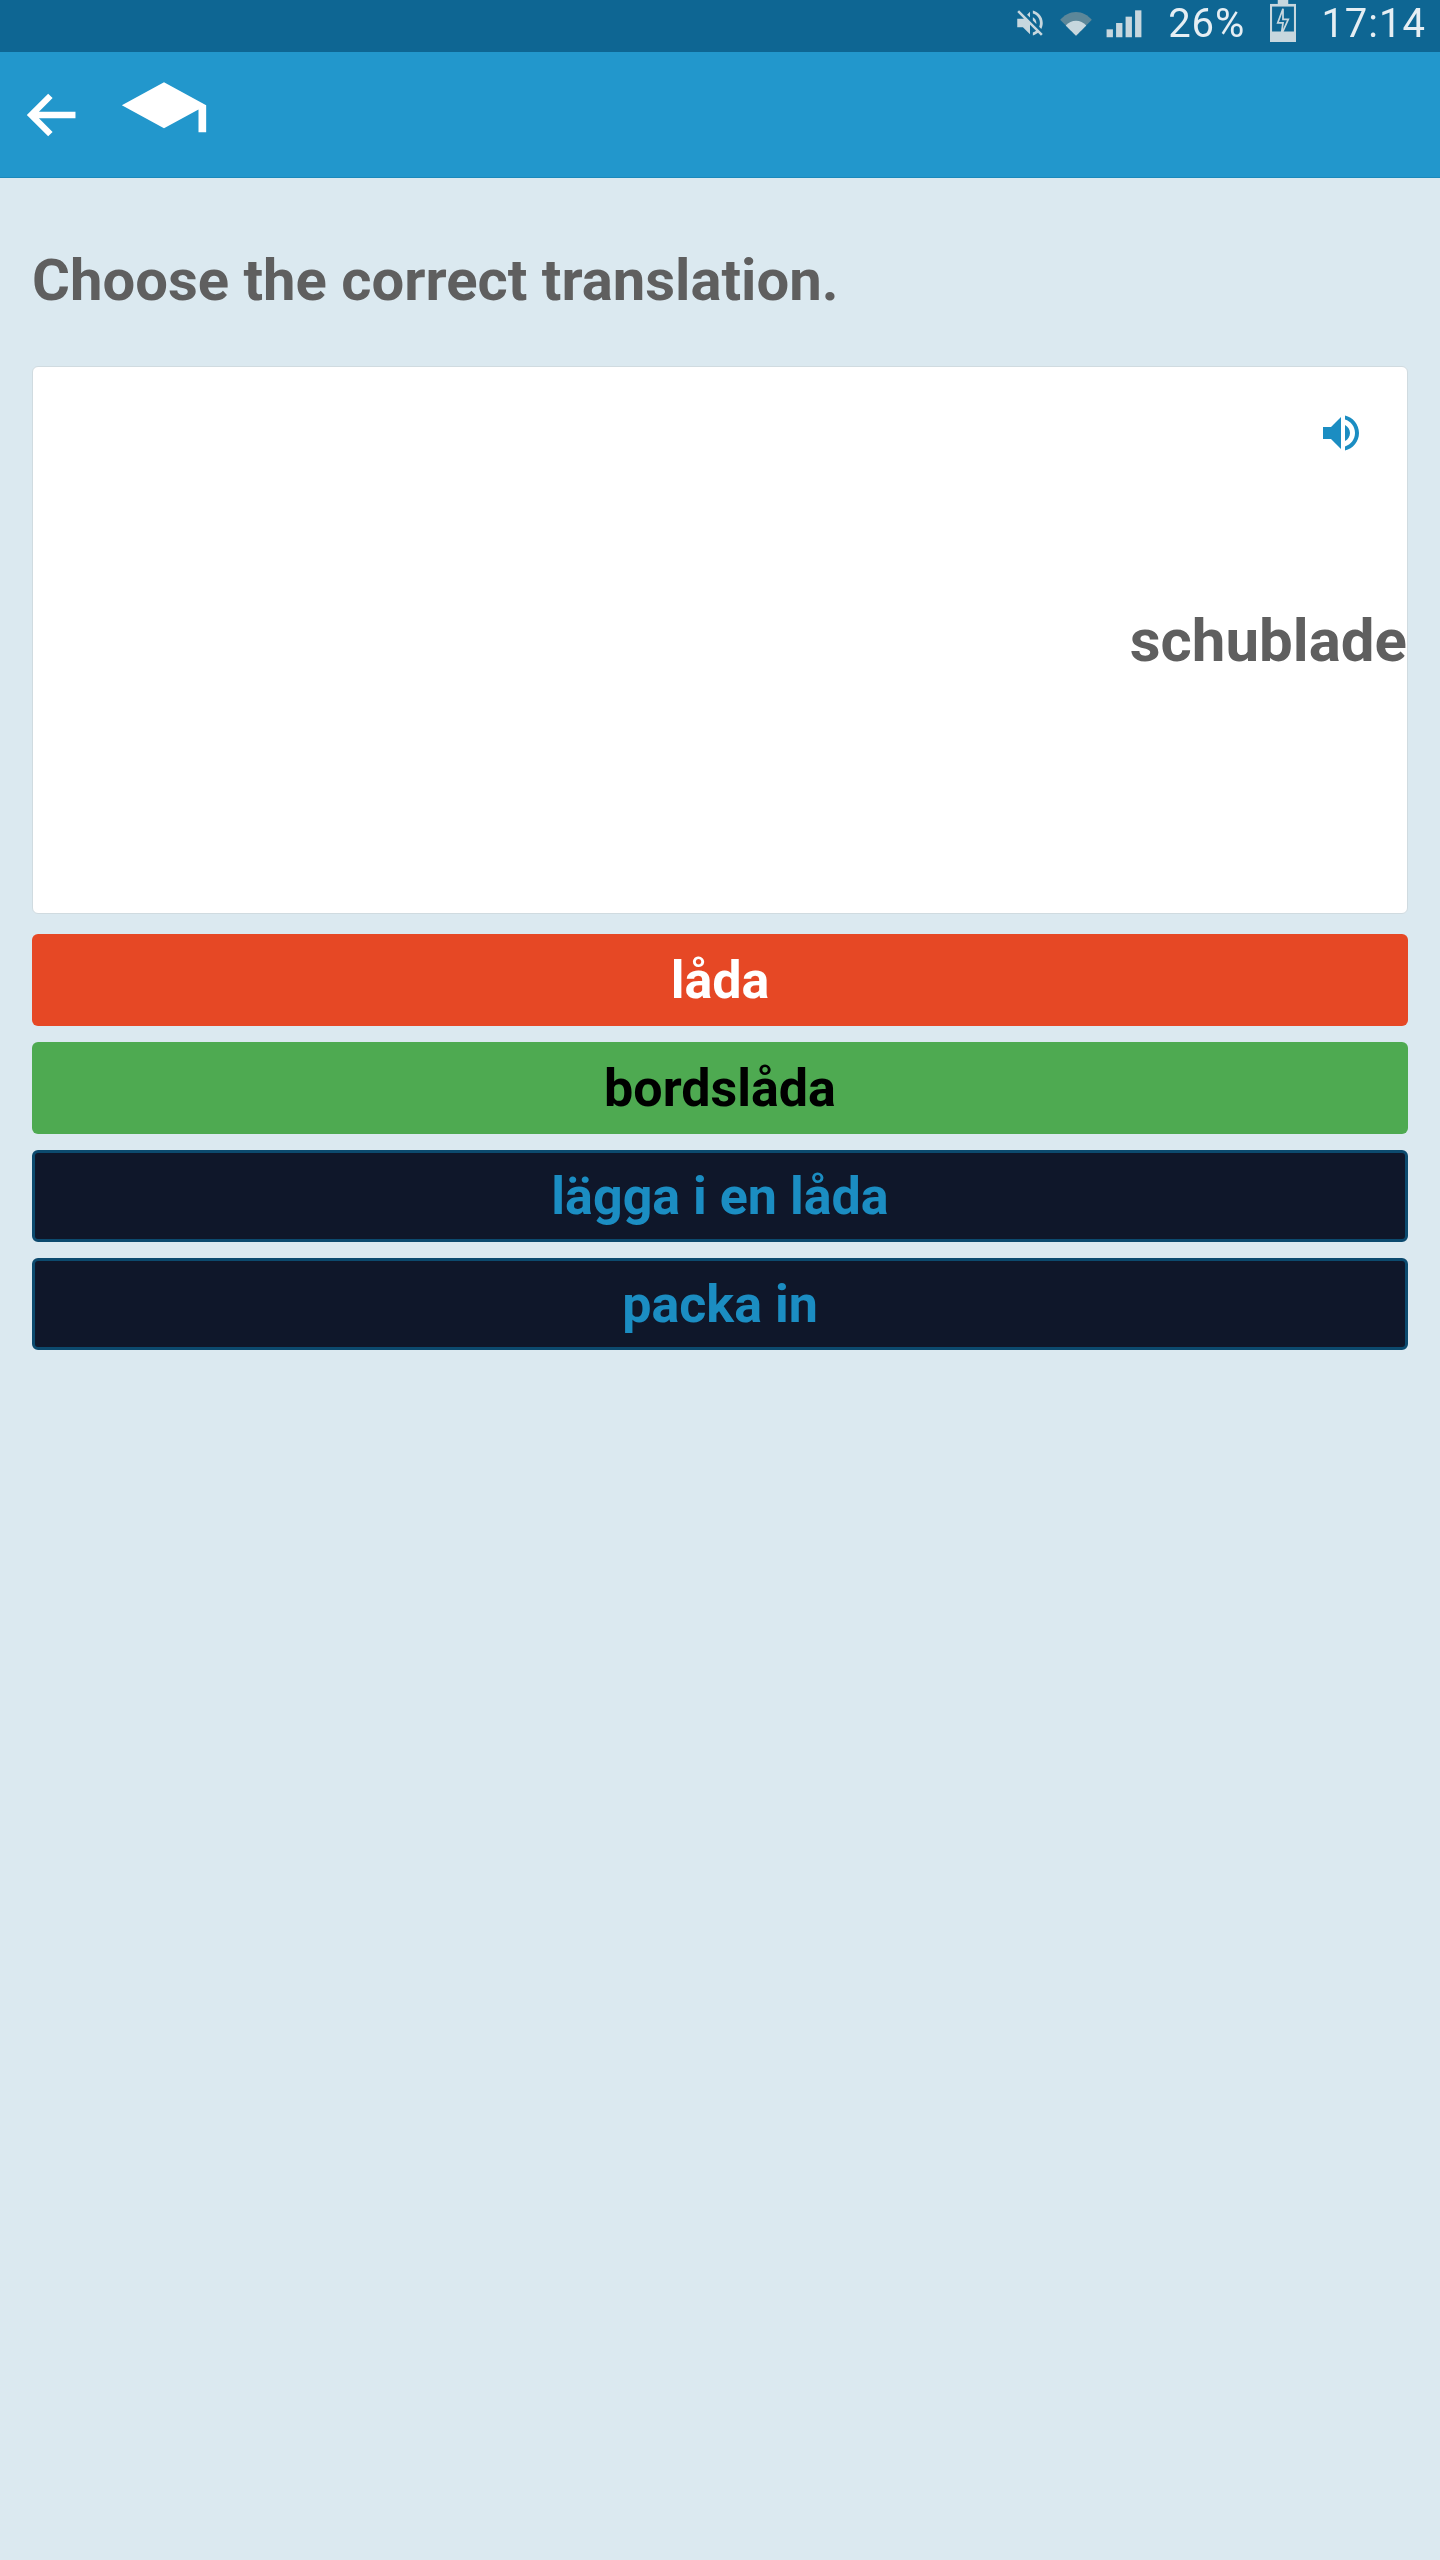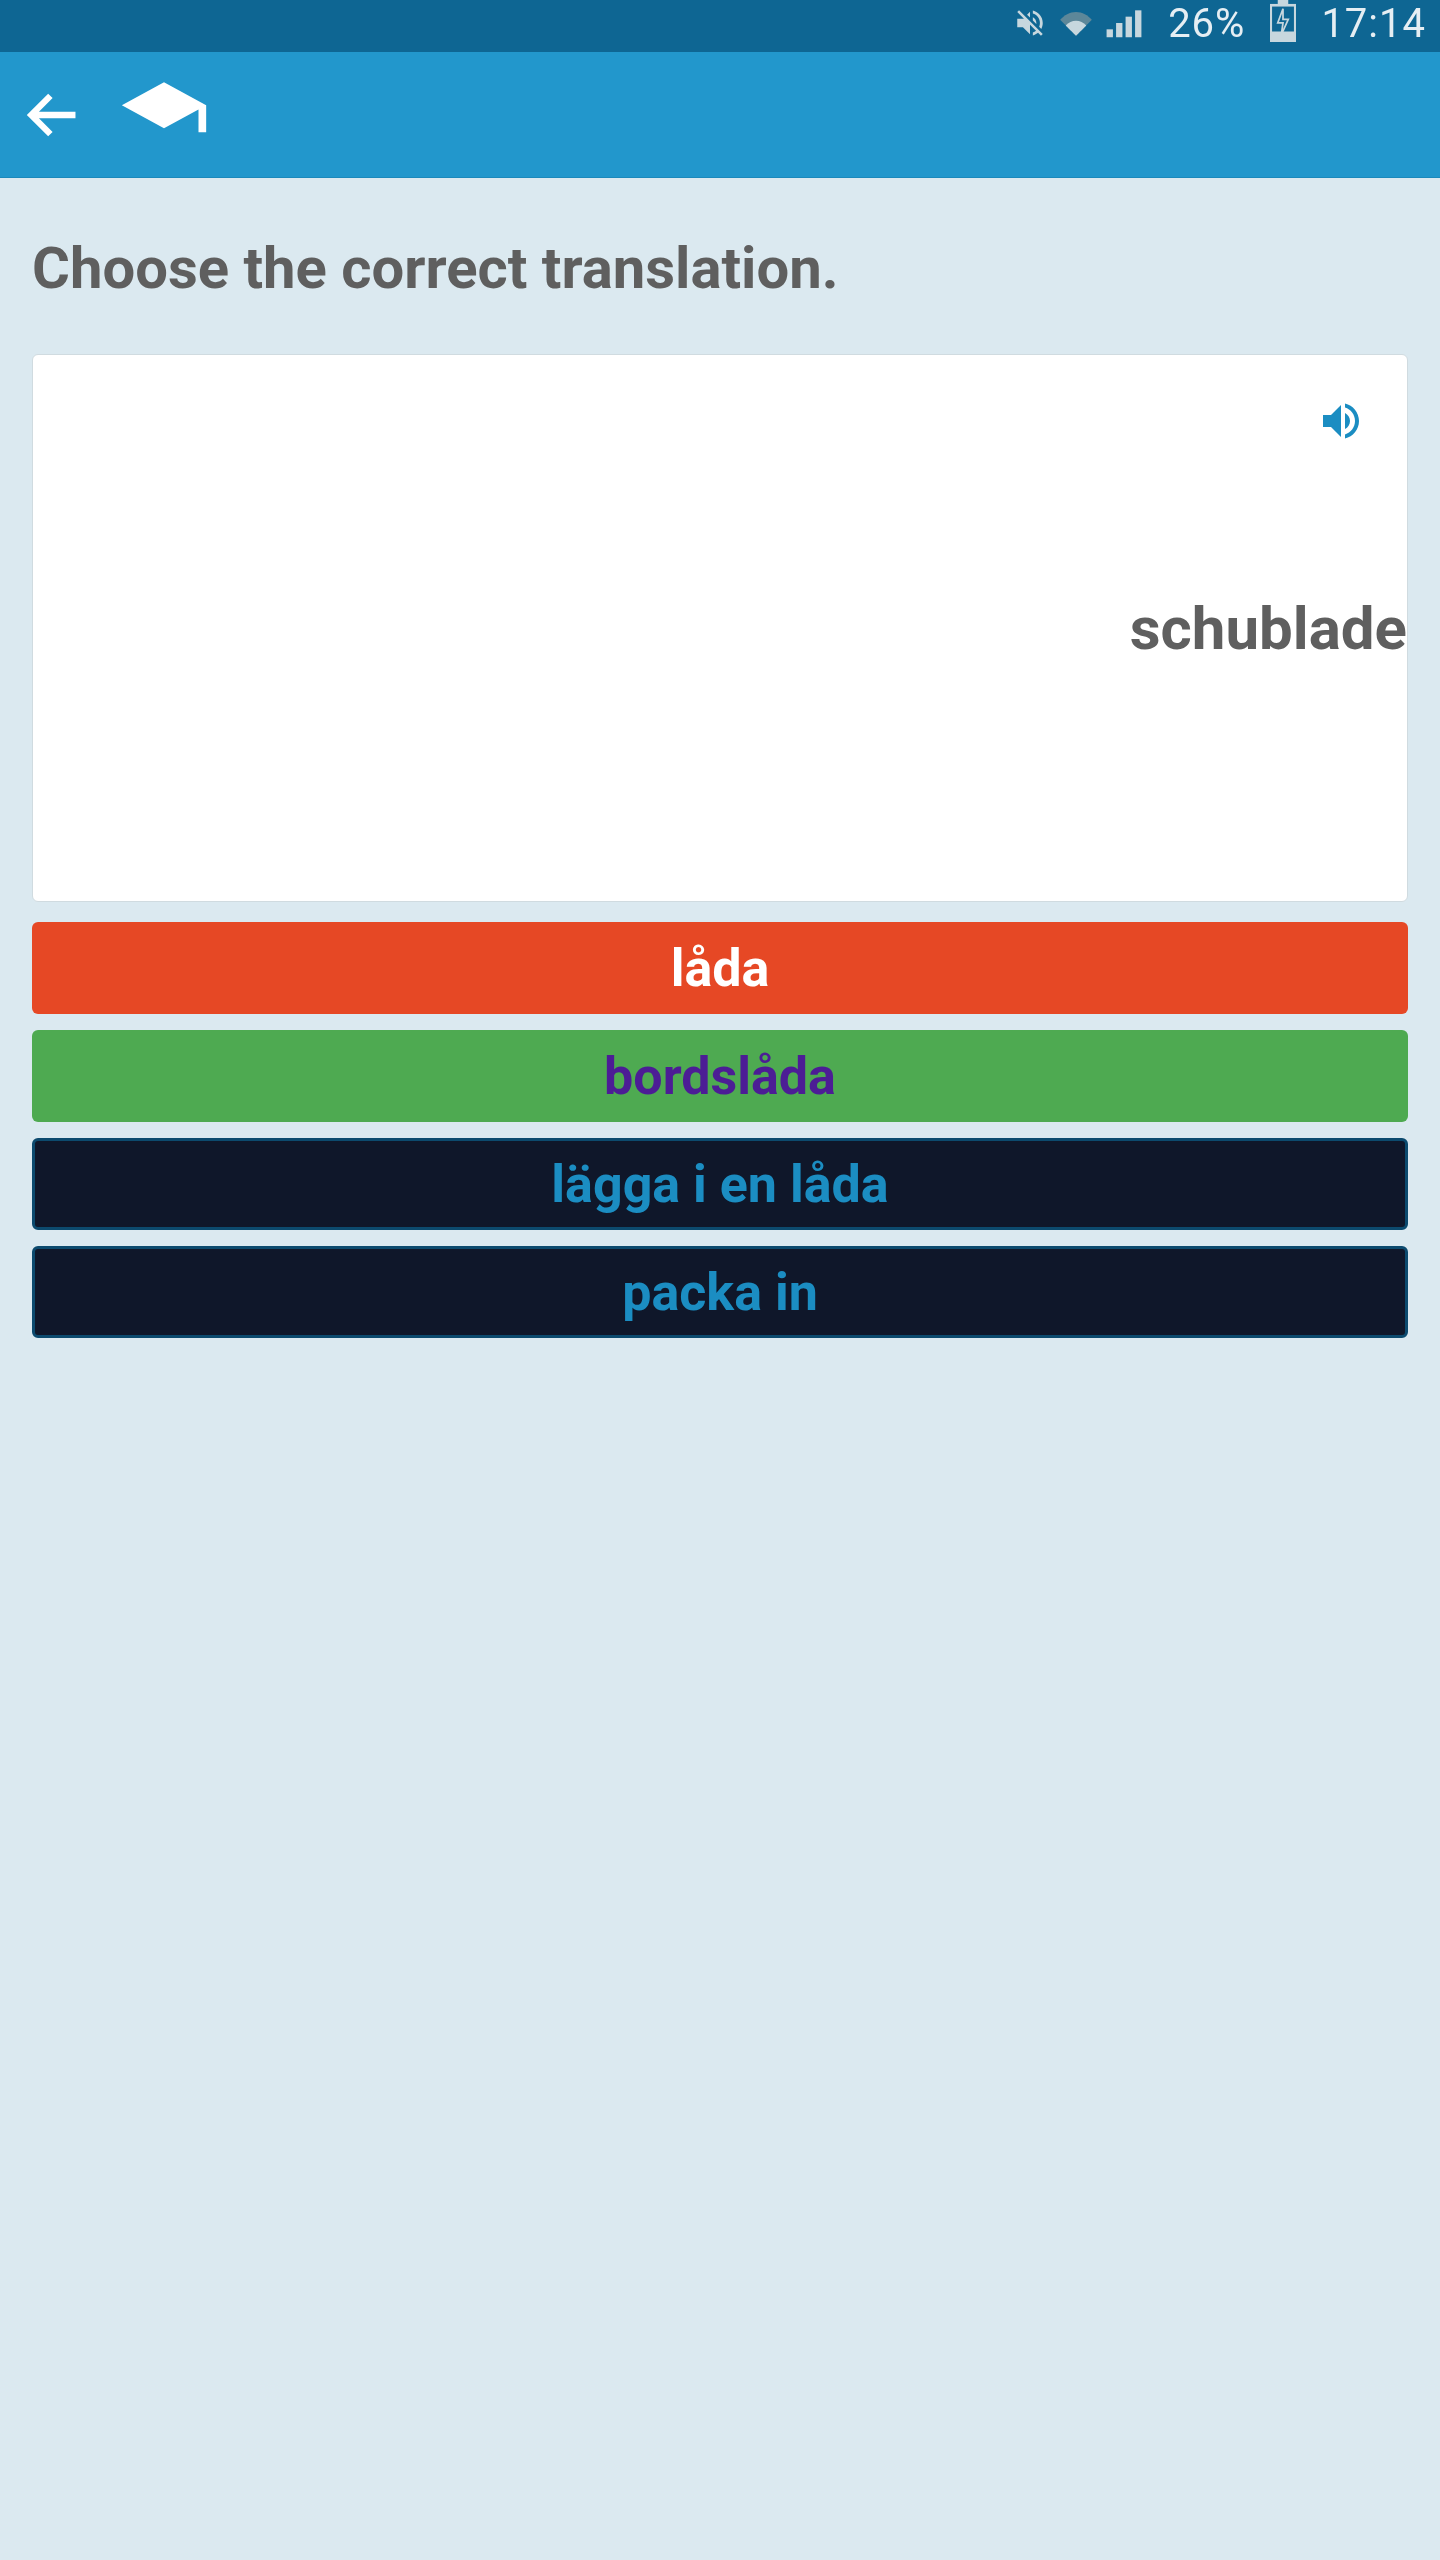--- a/index.html
+++ b/index.html
@@ -55,20 +55,21 @@
       color: white;
       cursor: pointer;
       display: flex;
       align-items: center;
       justify-content: center;
     }
 
     
     .content {
       padding: 30px 32px;
+      margin-top: 12px;
     }
 
     .prompt {
       color: #5f5f5f;
       font-size: 58px;
       font-weight: 700;
       margin: 26px 0 52px 0;
     }
 
     
@@ -113,21 +114,21 @@
       border: 1px solid transparent;
     }
 
     .answer-incorrect {
       background: #e64825;
       color: #ffffff;
     }
 
     .answer-correct {
       background: #4eaa51;
-      color: #4c1d95;
+      color: #000000;
     }
 
     .answer-neutral {
       background: #0f172a;
       color: #1b8dc2;
       border: 3px solid #0c4a6e;
     }
   </style>
 </head>
 <body>

